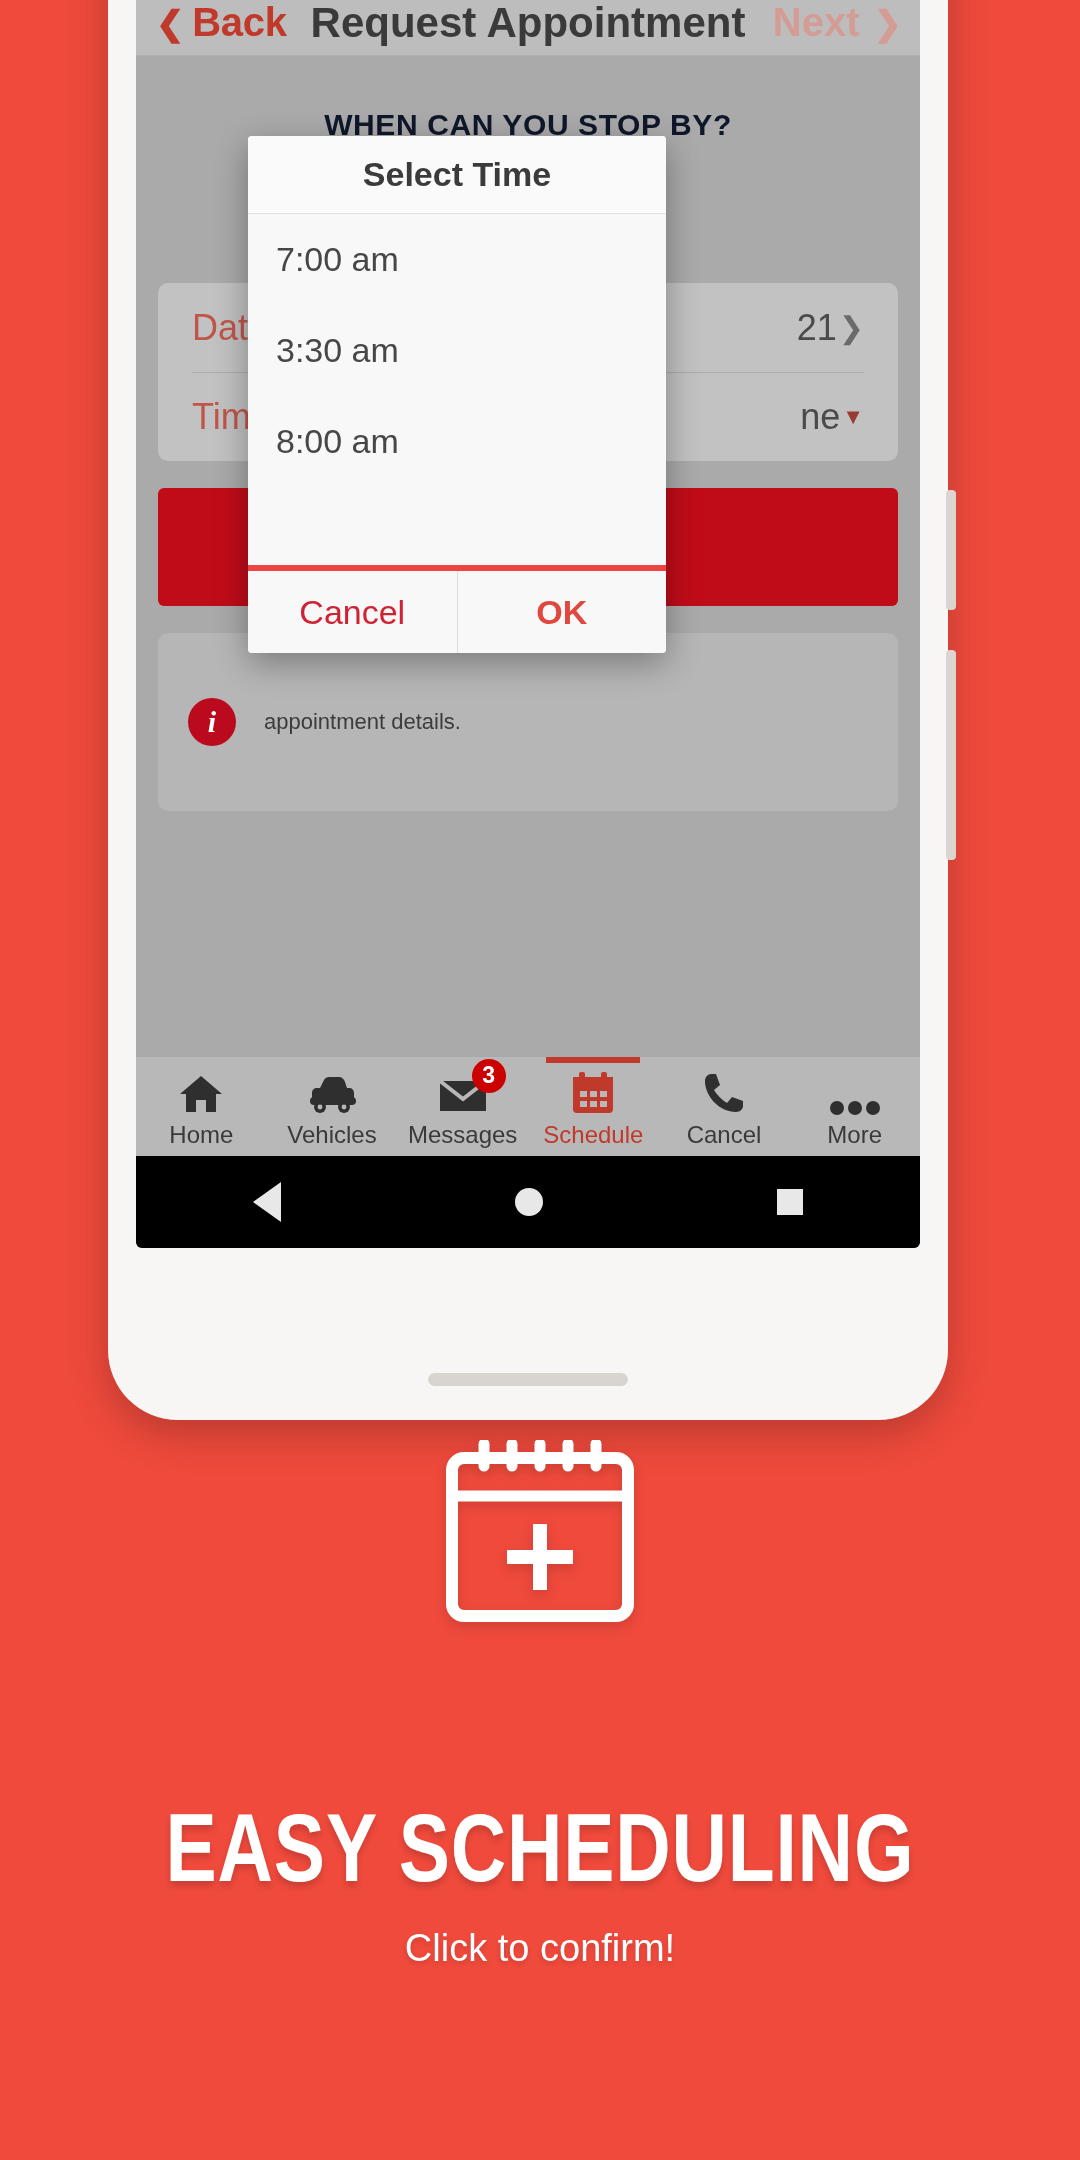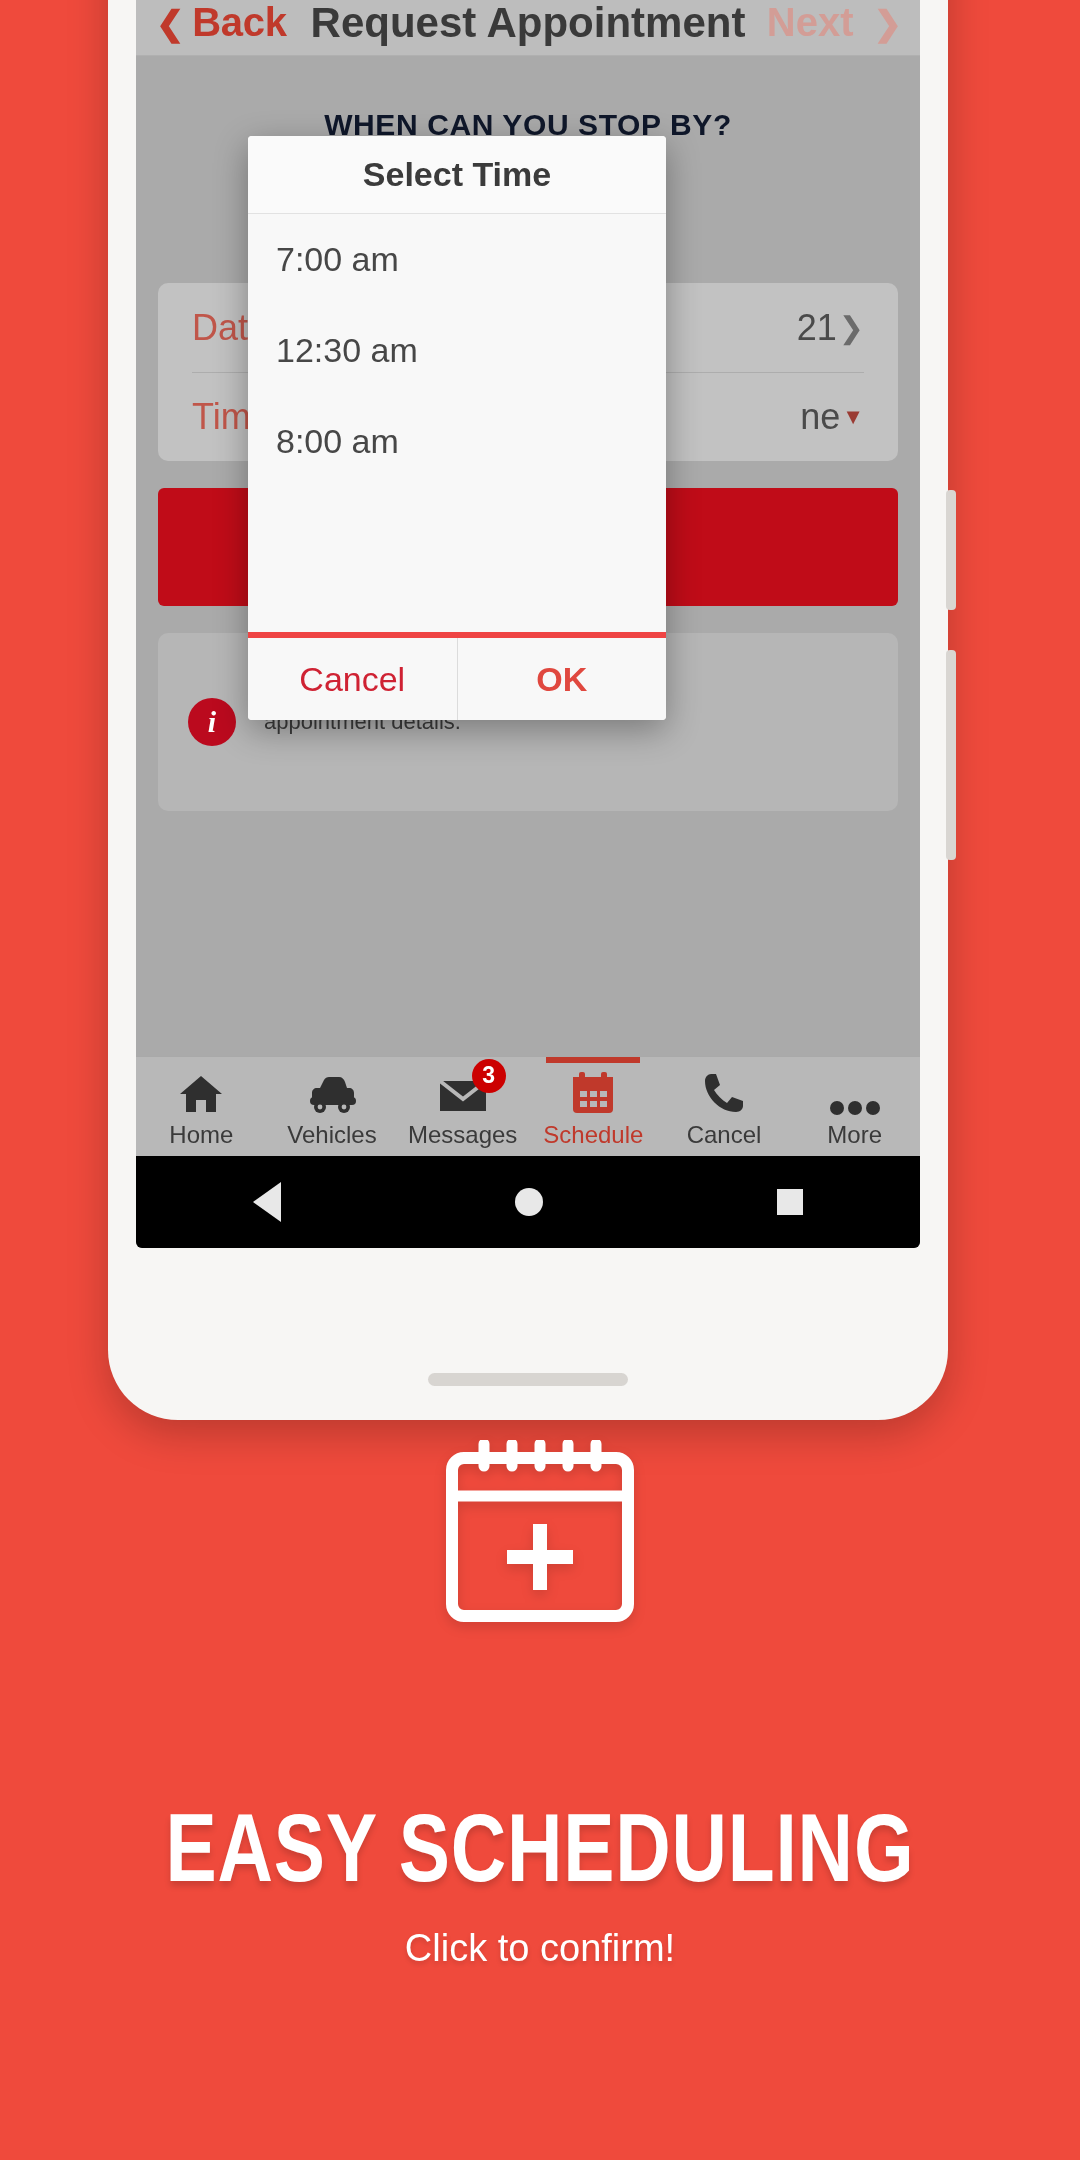--- a/index.html
+++ b/index.html
@@ -94,21 +94,21 @@
   }
   #next-button {
     position: absolute;
     right: 18px;
     bottom: 10px;
     color: #d39d96;
     font-size: 40px;
     font-weight: 700;
     display: flex;
     align-items: center;
-    gap: 20px;
+    gap: 14px;
   }
   #next-chevron { font-size: 34px; line-height: 1; }
 
   
   #app-body { position: relative; height: 1000px; }
   #section-heading {
     text-align: center;
     margin-top: 52px;
     font-size: 30px;
     font-weight: 700;
@@ -283,21 +283,21 @@
     width: 26px; height: 26px;
     background: #e8e8e8;
   }
 
   
   #time-dialog {
     position: absolute;
     left: 112px;
     top: 268px;
     width: 418px;
-    height: 584px;
+    height: 517px;
     background: #f8f8f8;
     border-radius: 4px;
     box-shadow: 0 10px 34px rgba(0,0,0,0.33);
     overflow: hidden;
     display: flex;
     flex-direction: column;
     z-index: 50;
   }
   #dialog-title {
     height: 78px;
@@ -508,21 +508,21 @@
     <div id="system-nav">
       <div id="nav-back-glyph"></div>
       <div id="nav-home-glyph"></div>
       <div id="nav-recents-glyph"></div>
     </div>
 
     <div id="time-dialog">
       <div id="dialog-title">Select Time</div>
       <div id="time-list">
         <div class="time-option">7:00 am</div>
-        <div class="time-option">12:30 am</div>
+        <div class="time-option">3:30 am</div>
         <div class="time-option">8:00 am</div>
 
       </div>
       <div id="dialog-actions">
         <div class="dialog-btn" id="dialog-cancel-button">Cancel</div>
         <div class="dialog-btn" id="dialog-ok-button">OK</div>
       </div>
     </div>
 
   </div>

